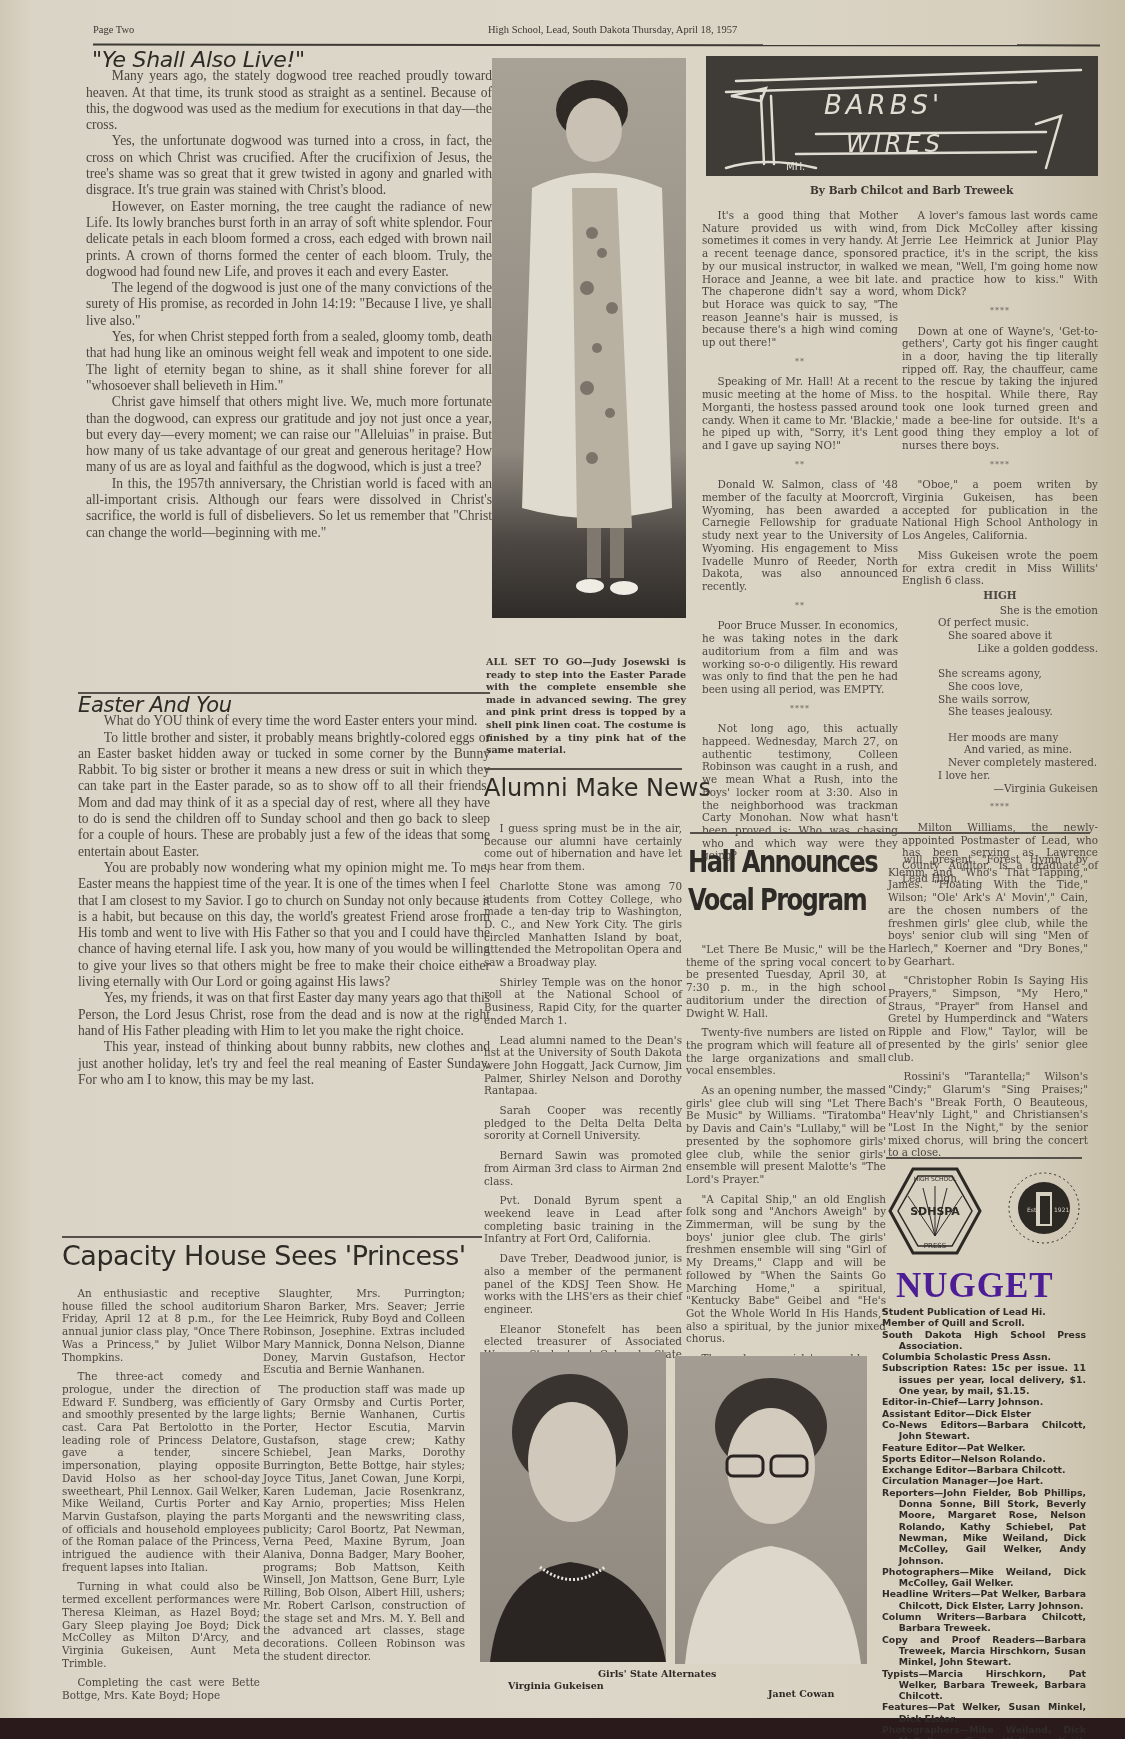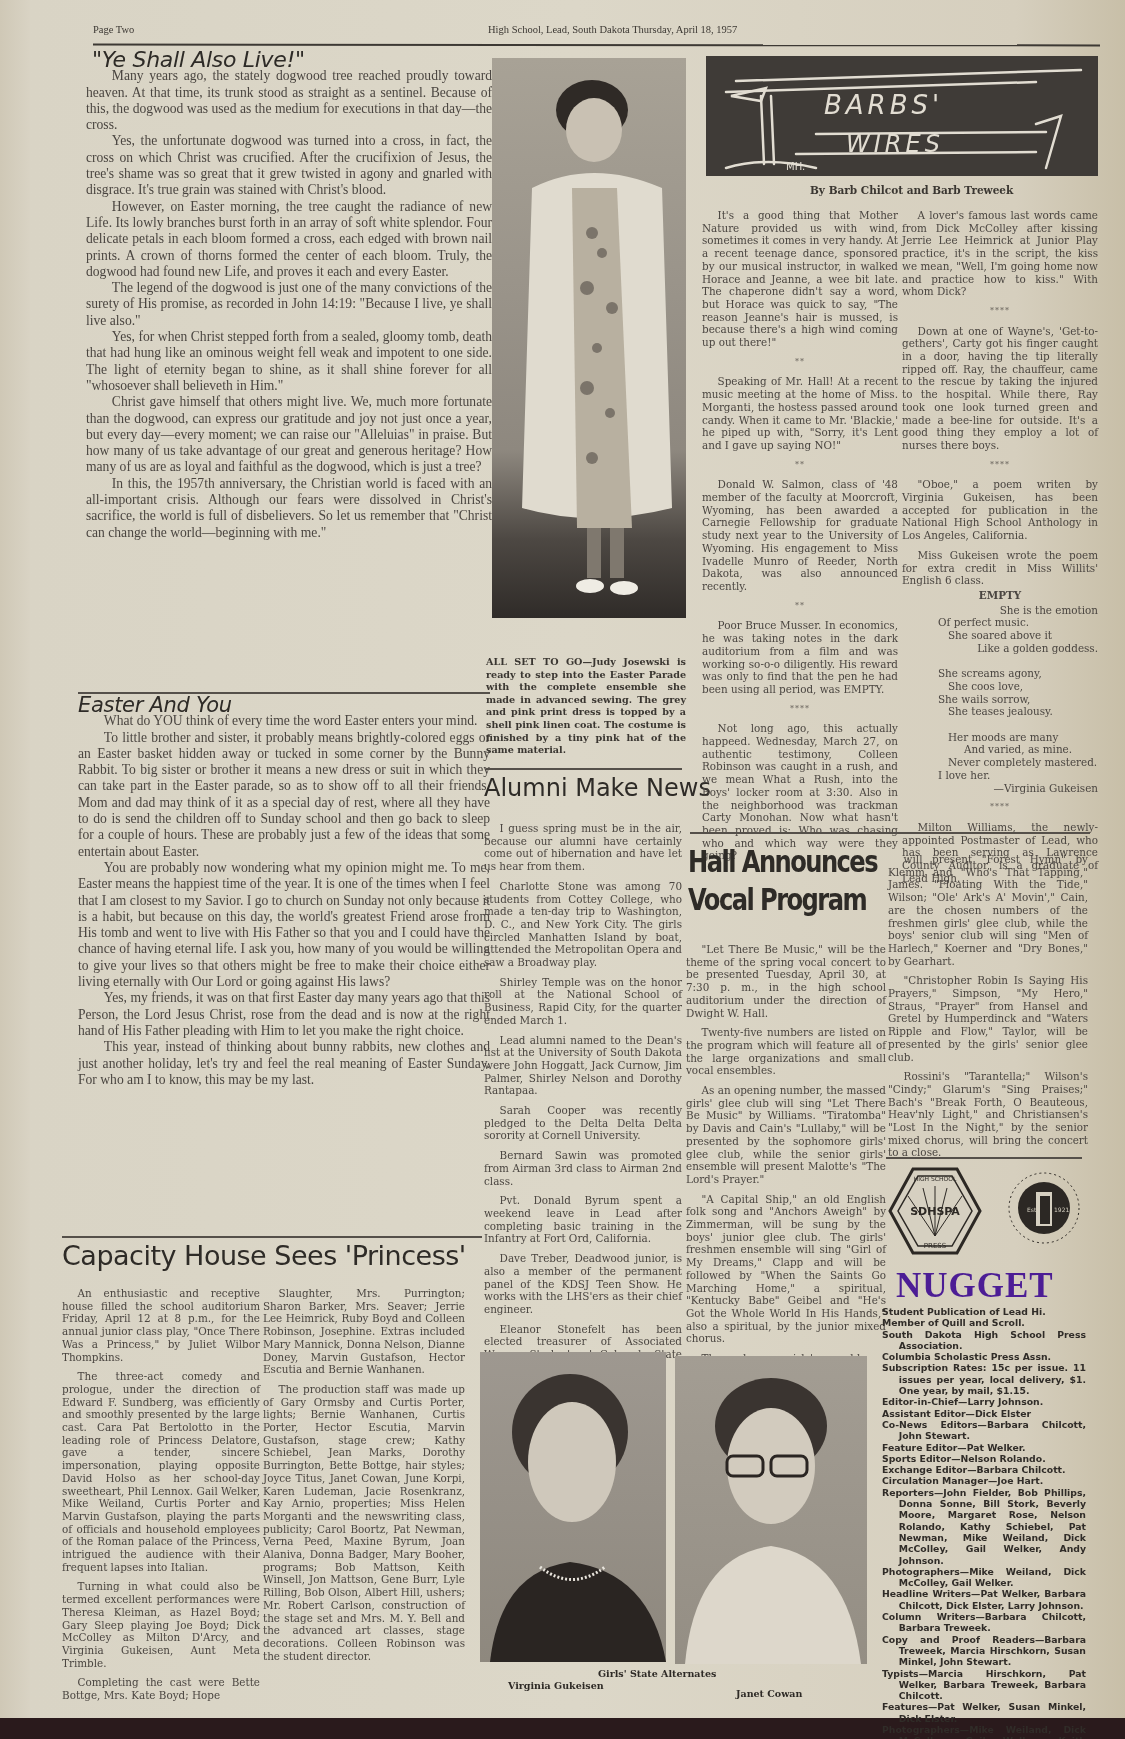--- a/index.html
+++ b/index.html
@@ -165,21 +165,21 @@
     <p class="stars">****</p>
     <p>Not long ago, this actually happeed. Wednesday, March 27, on authentic testimony, Colleen Robinson was caught in a rush, and we mean What a Rush, into the Boys' locker room at 3:30. Also in the neighborhood was trackman Carty Monohan. Now what hasn't been proved is: Who was chasing who and which way were they going?</p>
   </div>
 <div class="col small" id="bw-col2" style="left:902px; top:202px; width:196px;">
     <p>A lover's famous last words came from Dick McColley after kissing Jerrie Lee Heimrick at Junior Play practice, it's in the script, the kiss we mean, "Well, I'm going home now and practice how to kiss." With whom Dick?</p>
     <p class="stars">****</p>
     <p>Down at one of Wayne's, 'Get-to-gethers', Carty got his finger caught in a door, having the tip literally ripped off. Ray, the chauffeur, came to the rescue by taking the injured to the hospital. While there, Ray took one look turned green and made a bee-line for outside. It's a good thing they employ a lot of nurses there boys.</p>
     <p class="stars">****</p>
     <p>"Oboe," a poem writen by Virginia Gukeisen, has been accepted for publication in the National High School Anthology in Los Angeles, California.</p>
     <p>Miss Gukeisen wrote the poem for extra credit in Miss Willits' English 6 class.</p>
-    <p class="poem" style="text-align: center; font-weight: bold; margin-top: 2px;">EMPTY</p>
+    <p class="poem" style="text-align: center; font-weight: bold; margin-top: 2px;">HIGH</p>
     <div class="poem" style="text-align: right; padding-left: 46px; min-height: 12.7px;">She is the emotion</div>
     <div class="poem" style="text-align: left; padding-left: 36px; min-height: 12.7px;">Of perfect music.</div>
     <div class="poem" style="text-align: left; padding-left: 46px; min-height: 12.7px;">She soared above it</div>
     <div class="poem" style="text-align: right; padding-left: 36px; min-height: 12.7px;">Like a golden goddess.</div>
     <div class="poem" style="text-align: left; padding-left: 46px; min-height: 12.7px;"></div>
     <div class="poem" style="text-align: left; padding-left: 36px; min-height: 12.7px;">She screams agony,</div>
     <div class="poem" style="text-align: left; padding-left: 46px; min-height: 12.7px;">She coos love,</div>
     <div class="poem" style="text-align: left; padding-left: 36px; min-height: 12.7px;">She wails sorrow,</div>
     <div class="poem" style="text-align: left; padding-left: 46px; min-height: 12.7px;">She teases jealousy.</div>
     <div class="poem" style="text-align: left; padding-left: 36px; min-height: 12.7px;"></div>
@@ -277,13 +277,13 @@
   <svg width="192" height="308" viewBox="0 0 192 308">
     <ellipse cx="96" cy="70" rx="56" ry="48" fill="#3a3430"></ellipse>
     <ellipse cx="96" cy="110" rx="44" ry="58" fill="#d2cbbe"></ellipse>
     <rect x="52" y="100" width="36" height="20" rx="6" fill="none" stroke="#2a2522" stroke-width="3"></rect>
     <rect x="96" y="100" width="36" height="20" rx="6" fill="none" stroke="#2a2522" stroke-width="3"></rect>
     <path d="M10 308 Q20 200 96 190 Q172 200 186 308 Z" fill="#ddd7cb"></path>
   </svg>
 </div>
 <div style="position:absolute; left:598px; top:1668px; font-family:'DejaVu Serif',serif; font-weight:bold; font-size:9.5px; color:#2e2a26;">Girls' State Alternates</div>
 <div style="position:absolute; left:508px; top:1680px; font-family:'DejaVu Serif',serif; font-weight:bold; font-size:9.5px; color:#2e2a26;">Virginia Gukeisen</div>
-<div style="position:absolute; left:736px; top:1688px; font-family:'DejaVu Serif',serif; font-weight:bold; font-size:9.5px; color:#2e2a26;">Janet Cowan</div>
+<div style="position:absolute; left:768px; top:1688px; font-family:'DejaVu Serif',serif; font-weight:bold; font-size:9.5px; color:#2e2a26;">Janet Cowan</div>
 
 </body></html>

